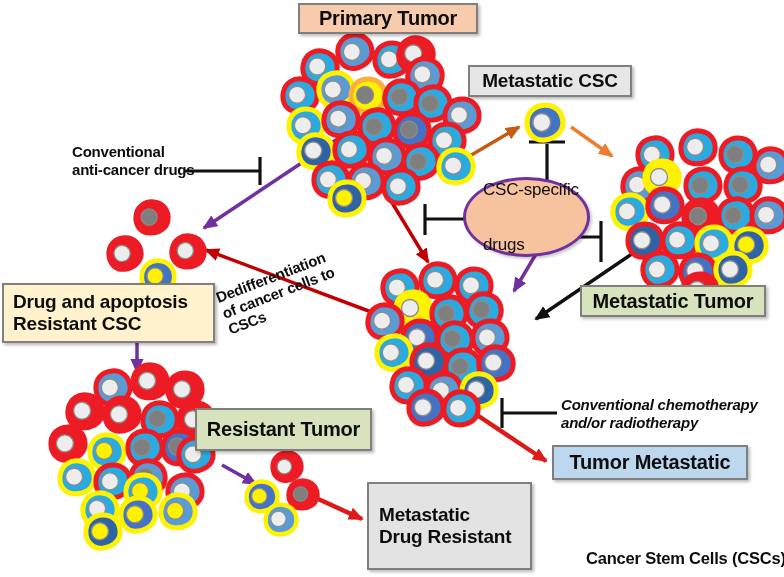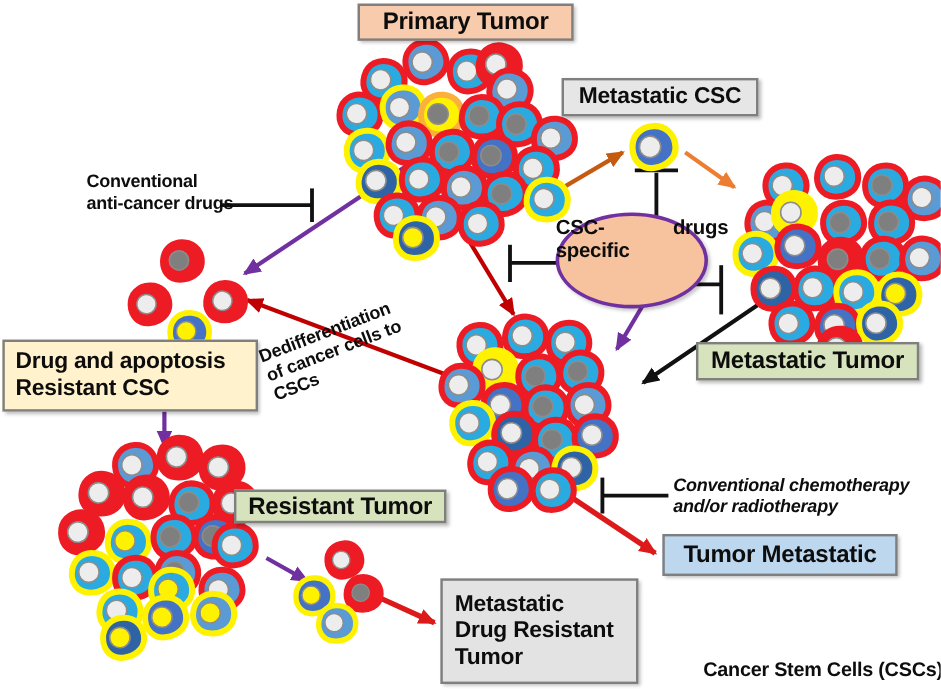--- a/index.html
+++ b/index.html
@@ -16,30 +16,30 @@
     letter-spacing:-0.2px; line-height:1.15;
   }
   .box.left { justify-content:flex-start; text-align:left; }
   .freetext {
     position:absolute; z-index:2; font-weight:bold; color:#0d0d0d;
     line-height:1.18; letter-spacing:-0.2px; white-space:nowrap;
   }
   .ellipse {
     position:absolute; z-index:2; box-sizing:border-box;
     border:3px solid #7030A0; border-radius:50%;
-    background:#F6C39E; font-weight:bold; color:#0d0d0d;
-    display:flex; flex-direction:row; justify-content:center;
+    background:#F6C39E; font-weight:normal; color:#0d0d0d;
+    display:flex; flex-direction:column; justify-content:center;
     padding-left:17px; line-height:1.12; letter-spacing:-0.2px;
     box-shadow:2px 2px 3px rgba(0,0,0,0.22);
     gap:36px;
   }
   #box-primary     { left:298px; top:3px;   width:180px; height:31px; background:#F8CBAD; font-size:20px; }
   #box-metcsc      { left:468px; top:65px;  width:164px; height:32px; background:#E7E6E6; font-size:19px; }
   #box-drugapo     { left:2px;   top:283px; width:213px; height:60px; background:#FFF2CC; font-size:19px; padding-left:9px; }
-  #box-restumor    { left:195px; top:408px; width:177px; height:28px; background:#D6E3BC; font-size:20px; }
+  #box-restumor    { left:195px; top:408px; width:177px; height:43px; background:#D6E3BC; font-size:20px; }
   #box-mettumor    { left:580px; top:285px; width:186px; height:32px; background:#D6E3BC; font-size:20px; }
   #box-eradication { left:552px; top:445px; width:196px; height:35px; background:#BDD7EE; font-size:20px; }
   #box-mdr         { left:367px; top:482px; width:165px; height:88px; background:#E3E3E3; font-size:19px; padding-left:10px; }
   #ellipse-csc     { left:463px; top:177px; width:127px; height:80px; font-size:17px; }
   #txt-conv   { left:48px;  top:143px; font-size:15px;margin-left:24px; }
   #txt-chemo  { left:561px; top:396px; font-size:15px;font-style:italic; }
   #txt-dediff { left:219px; top:268px; font-size:15px; transform:rotate(-21deg); transform-origin:50% 50%; line-height:1.12; }
   #txt-footer { left:586px; top:549px; font-size:16.5px; }
 </style>
 </head>
@@ -521,21 +521,20 @@
   </div>
 
   <div class="box" id="box-eradication">
     <span>Tumor Metastatic</span>
   </div>
 
   <div class="box left" id="box-mdr">
     <div>
       <div>Metastatic</div>
       <div>Drug Resistant</div>
-      <div>Tumor</div>
     </div>
   </div>
 
   <div class="ellipse" id="ellipse-csc">
     <div>CSC-specific</div>
     <div>drugs</div>
   </div>
 
   <div class="freetext" id="txt-conv">
     <div>Conventional</div>

